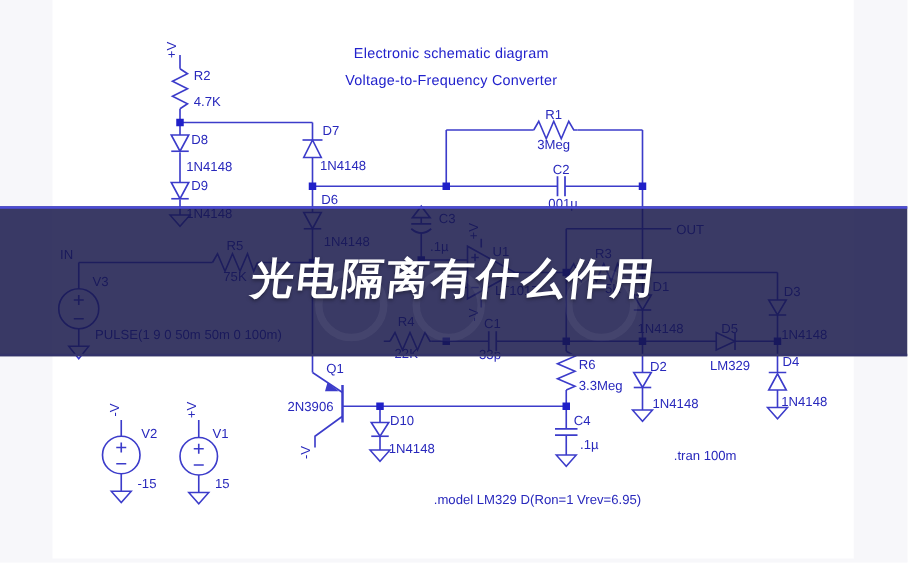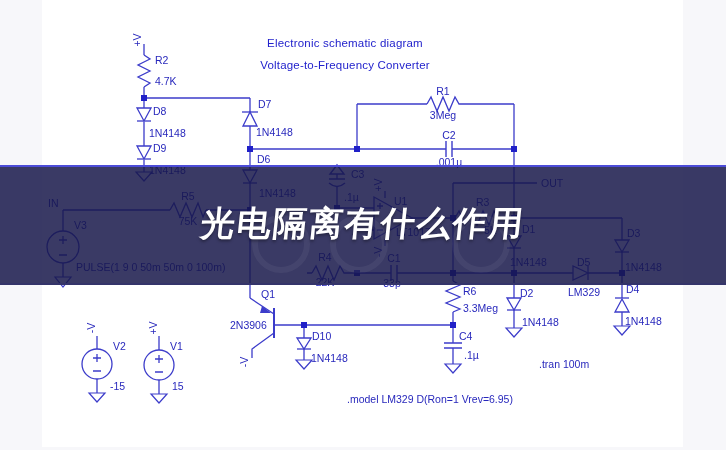--- a/index.html
+++ b/index.html
@@ -4,21 +4,21 @@
 <style>
   html,body{margin:0;padding:0;}
   #stage{
     position:relative;width:726px;height:450px;overflow:hidden;
     background:#f7f7fa;font-family:"Liberation Sans",sans-serif;
   }
   #paper{position:absolute;left:42px;top:0;width:641px;height:447px;background:#ffffff;}
   #schem-svg{position:absolute;left:0;top:0;z-index:2;}
   #schem-svg text{font-family:"Liberation Sans",sans-serif;font-size:10.5px;fill:#2828bc;}
   .title-line{
-    position:absolute;left:145px;width:400px;text-align:center;z-index:2;
+    position:absolute;left:161px;width:400px;text-align:center;z-index:2;
     color:#2222cc;font-size:11.5px;letter-spacing:0.2px;
   }
   #title1{top:37px;}
   #title2{top:59px;text-align:center;}
   #banner{
     position:absolute;left:0;top:165px;width:726px;height:120px;z-index:3;
     background:rgba(24,24,74,0.85);
     border-top:2px solid #4c4cd8;border-bottom:2px solid #34346a;
     box-sizing:border-box;
   }

